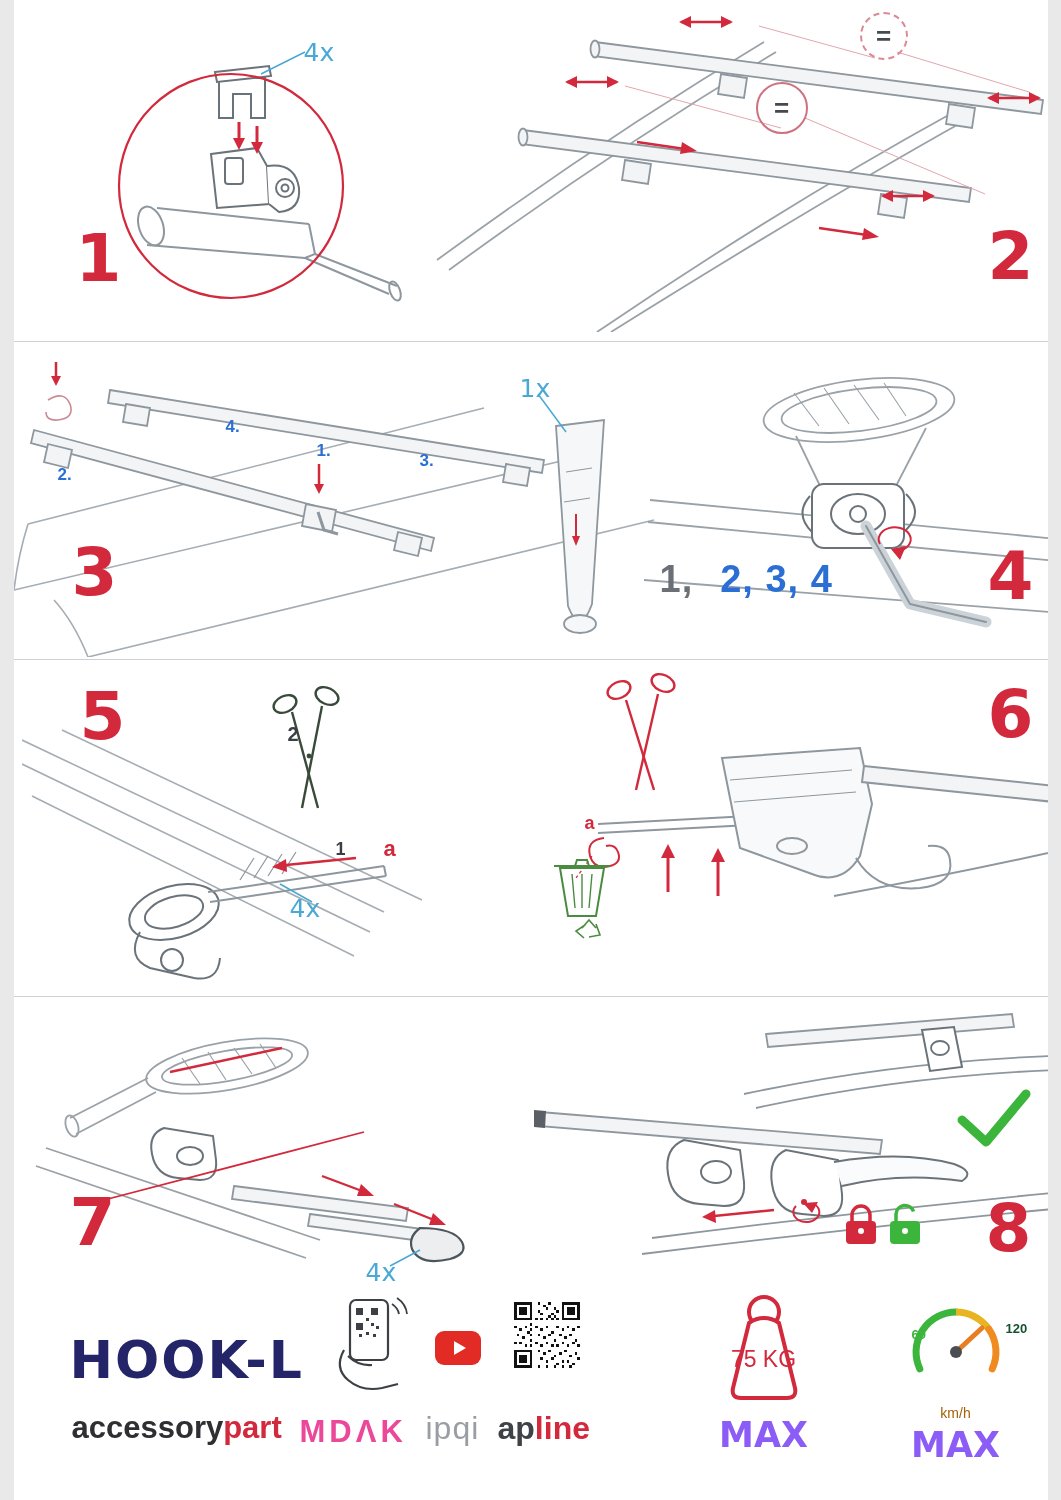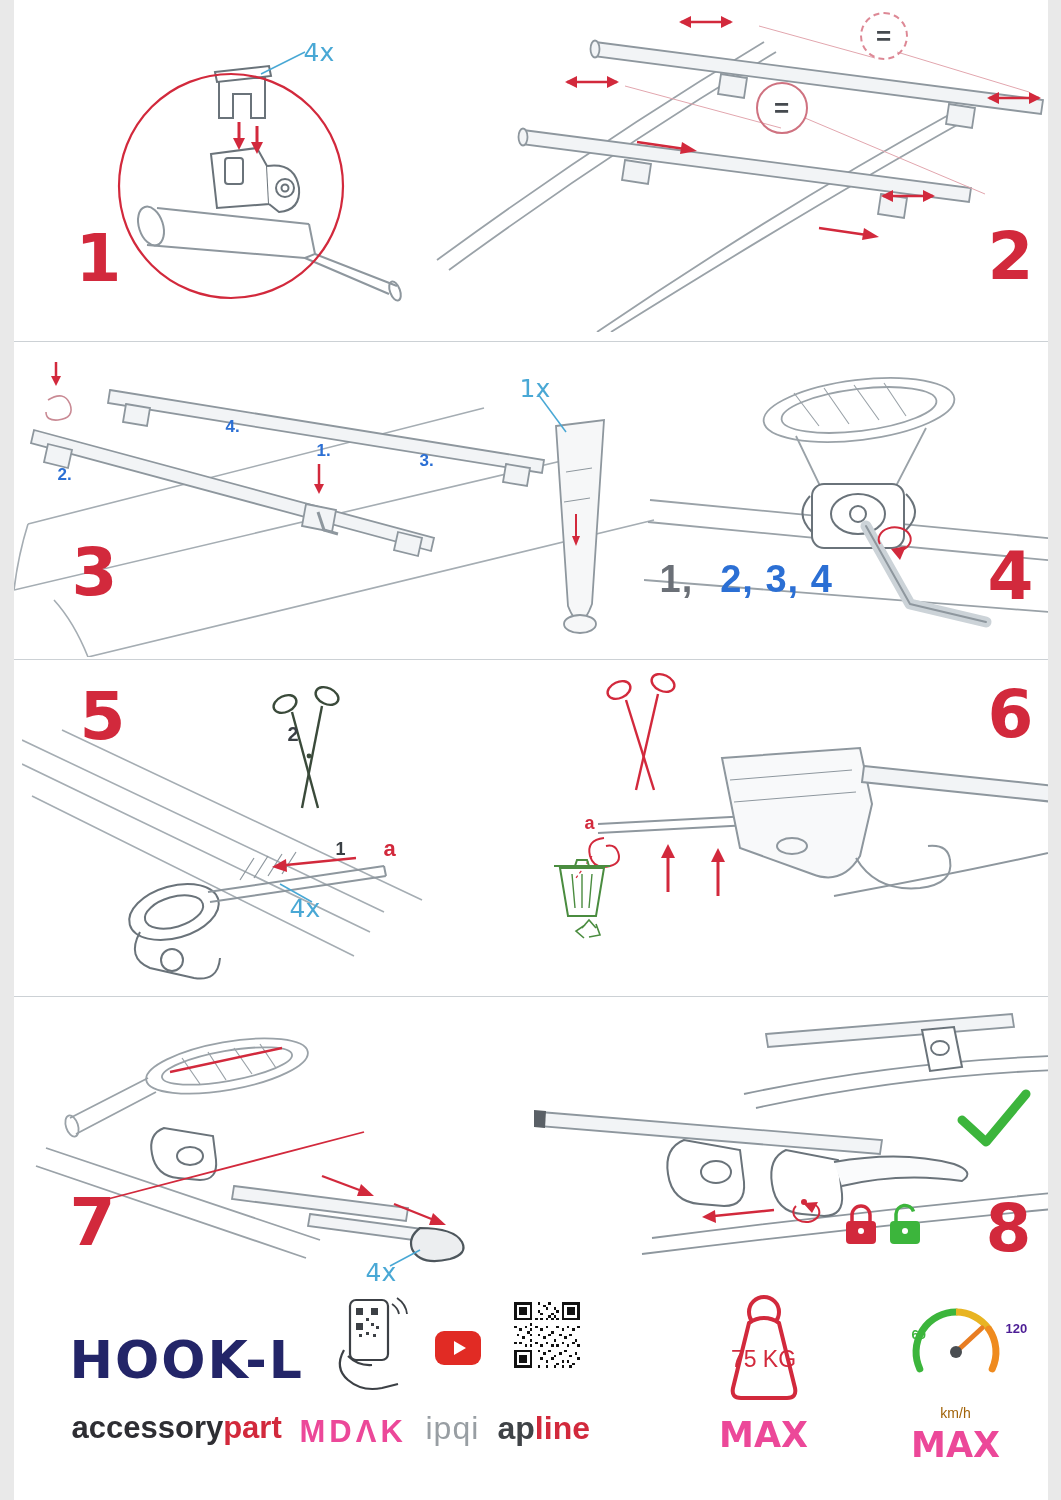--- a/index.html
+++ b/index.html
@@ -21,23 +21,23 @@
   .product { position:absolute; color:#232568; font-size:52px; font-weight:700; letter-spacing:2px; line-height:1; font-family:"DejaVu Sans", sans-serif; }
   .brand { position:absolute; font-size:31px; font-weight:700; line-height:1; }
   .brand .p1 { color:#2e2e33; }
   .brand .p2 { color:#d2293c; }
   .logo-mdak { position:absolute; color:#ec4899; font-size:31px; font-weight:700; letter-spacing:4px; line-height:1; }
   .logo-ipqi { position:absolute; color:#989ea3; font-size:32px; font-weight:400; letter-spacing:1px; line-height:1; }
   .logo-apline { position:absolute; font-size:32px; font-weight:700; line-height:1; }
   .logo-apline .p1 { color:#3f4347; }
   .logo-apline .p2 { color:#d2293c; }
   .weight-value { position:absolute; left:698px; width:104px; top:1348px; text-align:center; color:#d2293c; font-size:23px; font-weight:400; line-height:1; }
-  .max { position:absolute; text-align:center; color:#ec4899; font-size:35px; font-weight:700; line-height:1; font-family:"DejaVu Sans", sans-serif; }
+  .max { position:absolute; text-align:center; color:#8b5cf6; font-size:35px; font-weight:700; line-height:1; font-family:"DejaVu Sans", sans-serif; }
   .speed-lo { position:absolute; color:#3cb53c; font-size:13px; font-weight:700; line-height:1;margin-top:32px; }
-  .speed-hi { position:absolute; color:#4c1d95; font-size:13px; font-weight:700; line-height:1; }
+  .speed-hi { position:absolute; color:#14532d; font-size:13px; font-weight:700; line-height:1; }
   .speed-unit { position:absolute; left:882px; width:120px; top:1406px; text-align:center; color:#a16207; font-size:14px; font-weight:400; line-height:1; }
 </style>
 </head>
 <body>
 
 <div class="page">
 
   <div class="divider" style="top:341px"></div>
   <div class="divider" style="top:659px"></div>
   <div class="divider" style="top:996px"></div>

